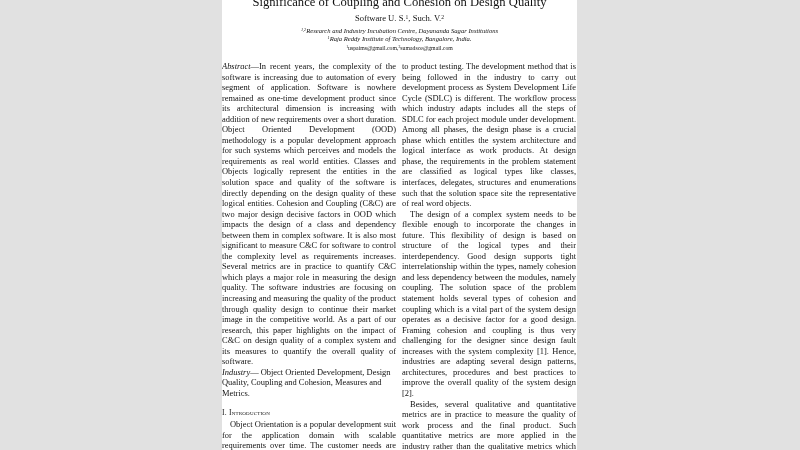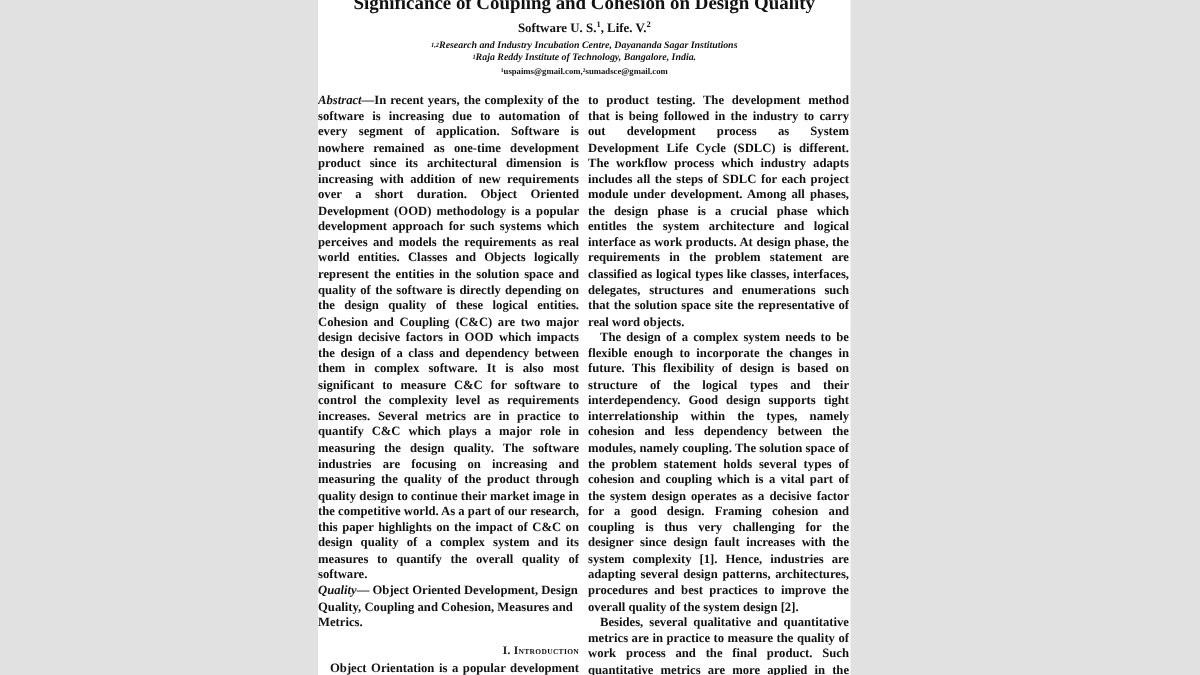--- a/index.html
+++ b/index.html
@@ -4,24 +4,23 @@
   <style>
     html, body { margin:0; padding:0; }
     body {
       width:800px; height:450px; overflow:hidden;
       background:#e1e1e1;
       font-family:"Liberation Serif", "DejaVu Serif", serif;
       color:#111;
       position:relative;
     }
     .page {
-      position:absolute; left:212px; top:0; width:355px; height:450px;
+      position:absolute; left:222px; top:0; width:355px; height:450px;
       background:#ffffff;
       overflow:hidden;
-      font-weight:bold;
     }
     .title {
       position:absolute; left:0; right:0; top:-5px;
       text-align:center; font-size:12.6px; line-height:15px;
     }
     .authors {
       position:absolute; left:0; right:0; top:13px;
       text-align:center; font-size:8.6px; line-height:10px;
     }
     .affil {
@@ -39,48 +38,48 @@
       position:absolute; top:61px; width:174px;
       font-size:8.45px; line-height:10.55px;
       text-align:justify; text-align-last:auto;
     }
     .col-left { left:0px; }
     .col-right { left:180px; }
     .col p { margin:0; }
     .indent { text-indent:8px; }
     .ital { font-style:italic; }
     .section-heading {
-      text-align:right; font-size:7.6px; margin:9px 0 1px 0; letter-spacing:0.2px;
+      text-align:left; font-size:7.6px; margin:9px 0 1px 0; letter-spacing:0.2px;
     }
     .section-heading .sc { font-variant:small-caps; }
   </style>
 </head>
 <body>
 
 <div class="page">
   <div class="title">Significance of Coupling and Cohesion on Design Quality</div>
 
   <div class="authors">
-    <span>Software U. S.</span><sup>1</sup><span>, </span><span>Life. V.</span><sup>2</sup>
+    <span>Software U. S.</span><sup>1</sup><span>, </span><span>Such. V.</span><sup>2</sup>
   </div>
 
   <div class="affil affil1">
     <sup>1,2</sup><span>Research and Industry Incubation Centre, Dayananda Sagar Institutions</span>
   </div>
   <div class="affil affil2">
     <sup>1</sup><span>Raja Reddy Institute of Technology, Bangalore, India.</span>
   </div>
 
   <div class="emails">
     <sup>1</sup><span>uspaims@gmail.com</span><span>,</span><sup>2</sup><span>sumadsce@gmail.com</span>
   </div>
 
   <div class="col col-left">
     <p><span class="ital">Abstract</span><span>—</span><span>In recent years, the complexity of the software is increasing due to automation of every segment of application. Software is nowhere remained as one-time development product since its architectural dimension is increasing with addition of new requirements over a short duration. Object Oriented Development (OOD) methodology is a popular development approach for such systems which perceives and models the requirements as real world entities. Classes and Objects logically represent the entities in the solution space and quality of the software is directly depending on the design quality of these logical entities. Cohesion and Coupling (C&amp;C) are two major design decisive factors in OOD which impacts the design of a class and dependency between them in complex software. It is also most significant to measure C&amp;C for software to control the complexity level as requirements increases. Several metrics are in practice to quantify C&amp;C which plays a major role in measuring the design quality. The software industries are focusing on increasing and measuring the quality of the product through quality design to continue their market image in the competitive world. As a part of our research, this paper highlights on the impact of C&amp;C on design quality of a complex system and its measures to quantify the overall quality of software.</span></p>
-    <p style="text-align:left;"><span class="ital">Quality</span><span>— </span><span>Object Oriented Development, Design Quality, Coupling and Cohesion, Measures and Metrics.</span></p>
+    <p style="text-align:left;"><span class="ital">Industry</span><span>— </span><span>Object Oriented Development, Design Quality, Coupling and Cohesion, Measures and Metrics.</span></p>
     <div class="section-heading">
       <span>I.</span>&nbsp;<span class="sc">Introduction</span>
     </div>
     <p class="indent">Object Orientation is a popular development suit for the application domain with scalable requirements over time. The customer needs are collected as entities in a realistic way and modelled as logical types for a programming language. The success of such projects with huge set of requirements depends on the quality of development process from requirements collection</p>
   </div>
 
   <div class="col col-right">
     <p>to product testing.  The development method that is being followed in the industry to carry out development process as System Development Life Cycle (SDLC) is different. The workflow process which industry adapts includes all the steps of SDLC for each project module under development. Among all phases, the design phase is a crucial phase which entitles the system architecture and logical interface as work products. At design phase, the requirements in the problem statement are classified as logical types like classes, interfaces, delegates, structures and enumerations such that the solution space site the representative of real word objects.</p>
     <p class="indent">The design of a complex system needs to be flexible enough to incorporate the changes in future. This flexibility of design is based on structure of the logical types and their interdependency. Good design supports tight interrelationship within the types, namely cohesion and less dependency between the modules, namely coupling. The solution space of the problem statement holds several types of cohesion and coupling which is a vital part of the system design operates as a decisive factor for a good design.  Framing cohesion and coupling is thus very challenging for the designer since design fault increases with the system complexity [1]. Hence, industries are adapting several design patterns, architectures, procedures and best practices to improve the overall quality of the system design [2].</p>
     <p class="indent">Besides, several qualitative and quantitative metrics are in practice to measure the quality of work process and the final product. Such quantitative metrics are more applied in the industry rather than the qualitative metrics which needs to be made handy for the design quality access team. The design quality metrics for cohesion and coupling for OOD plays a prime role in qualifying the overall design. However, it has been remaining as an open</p>

